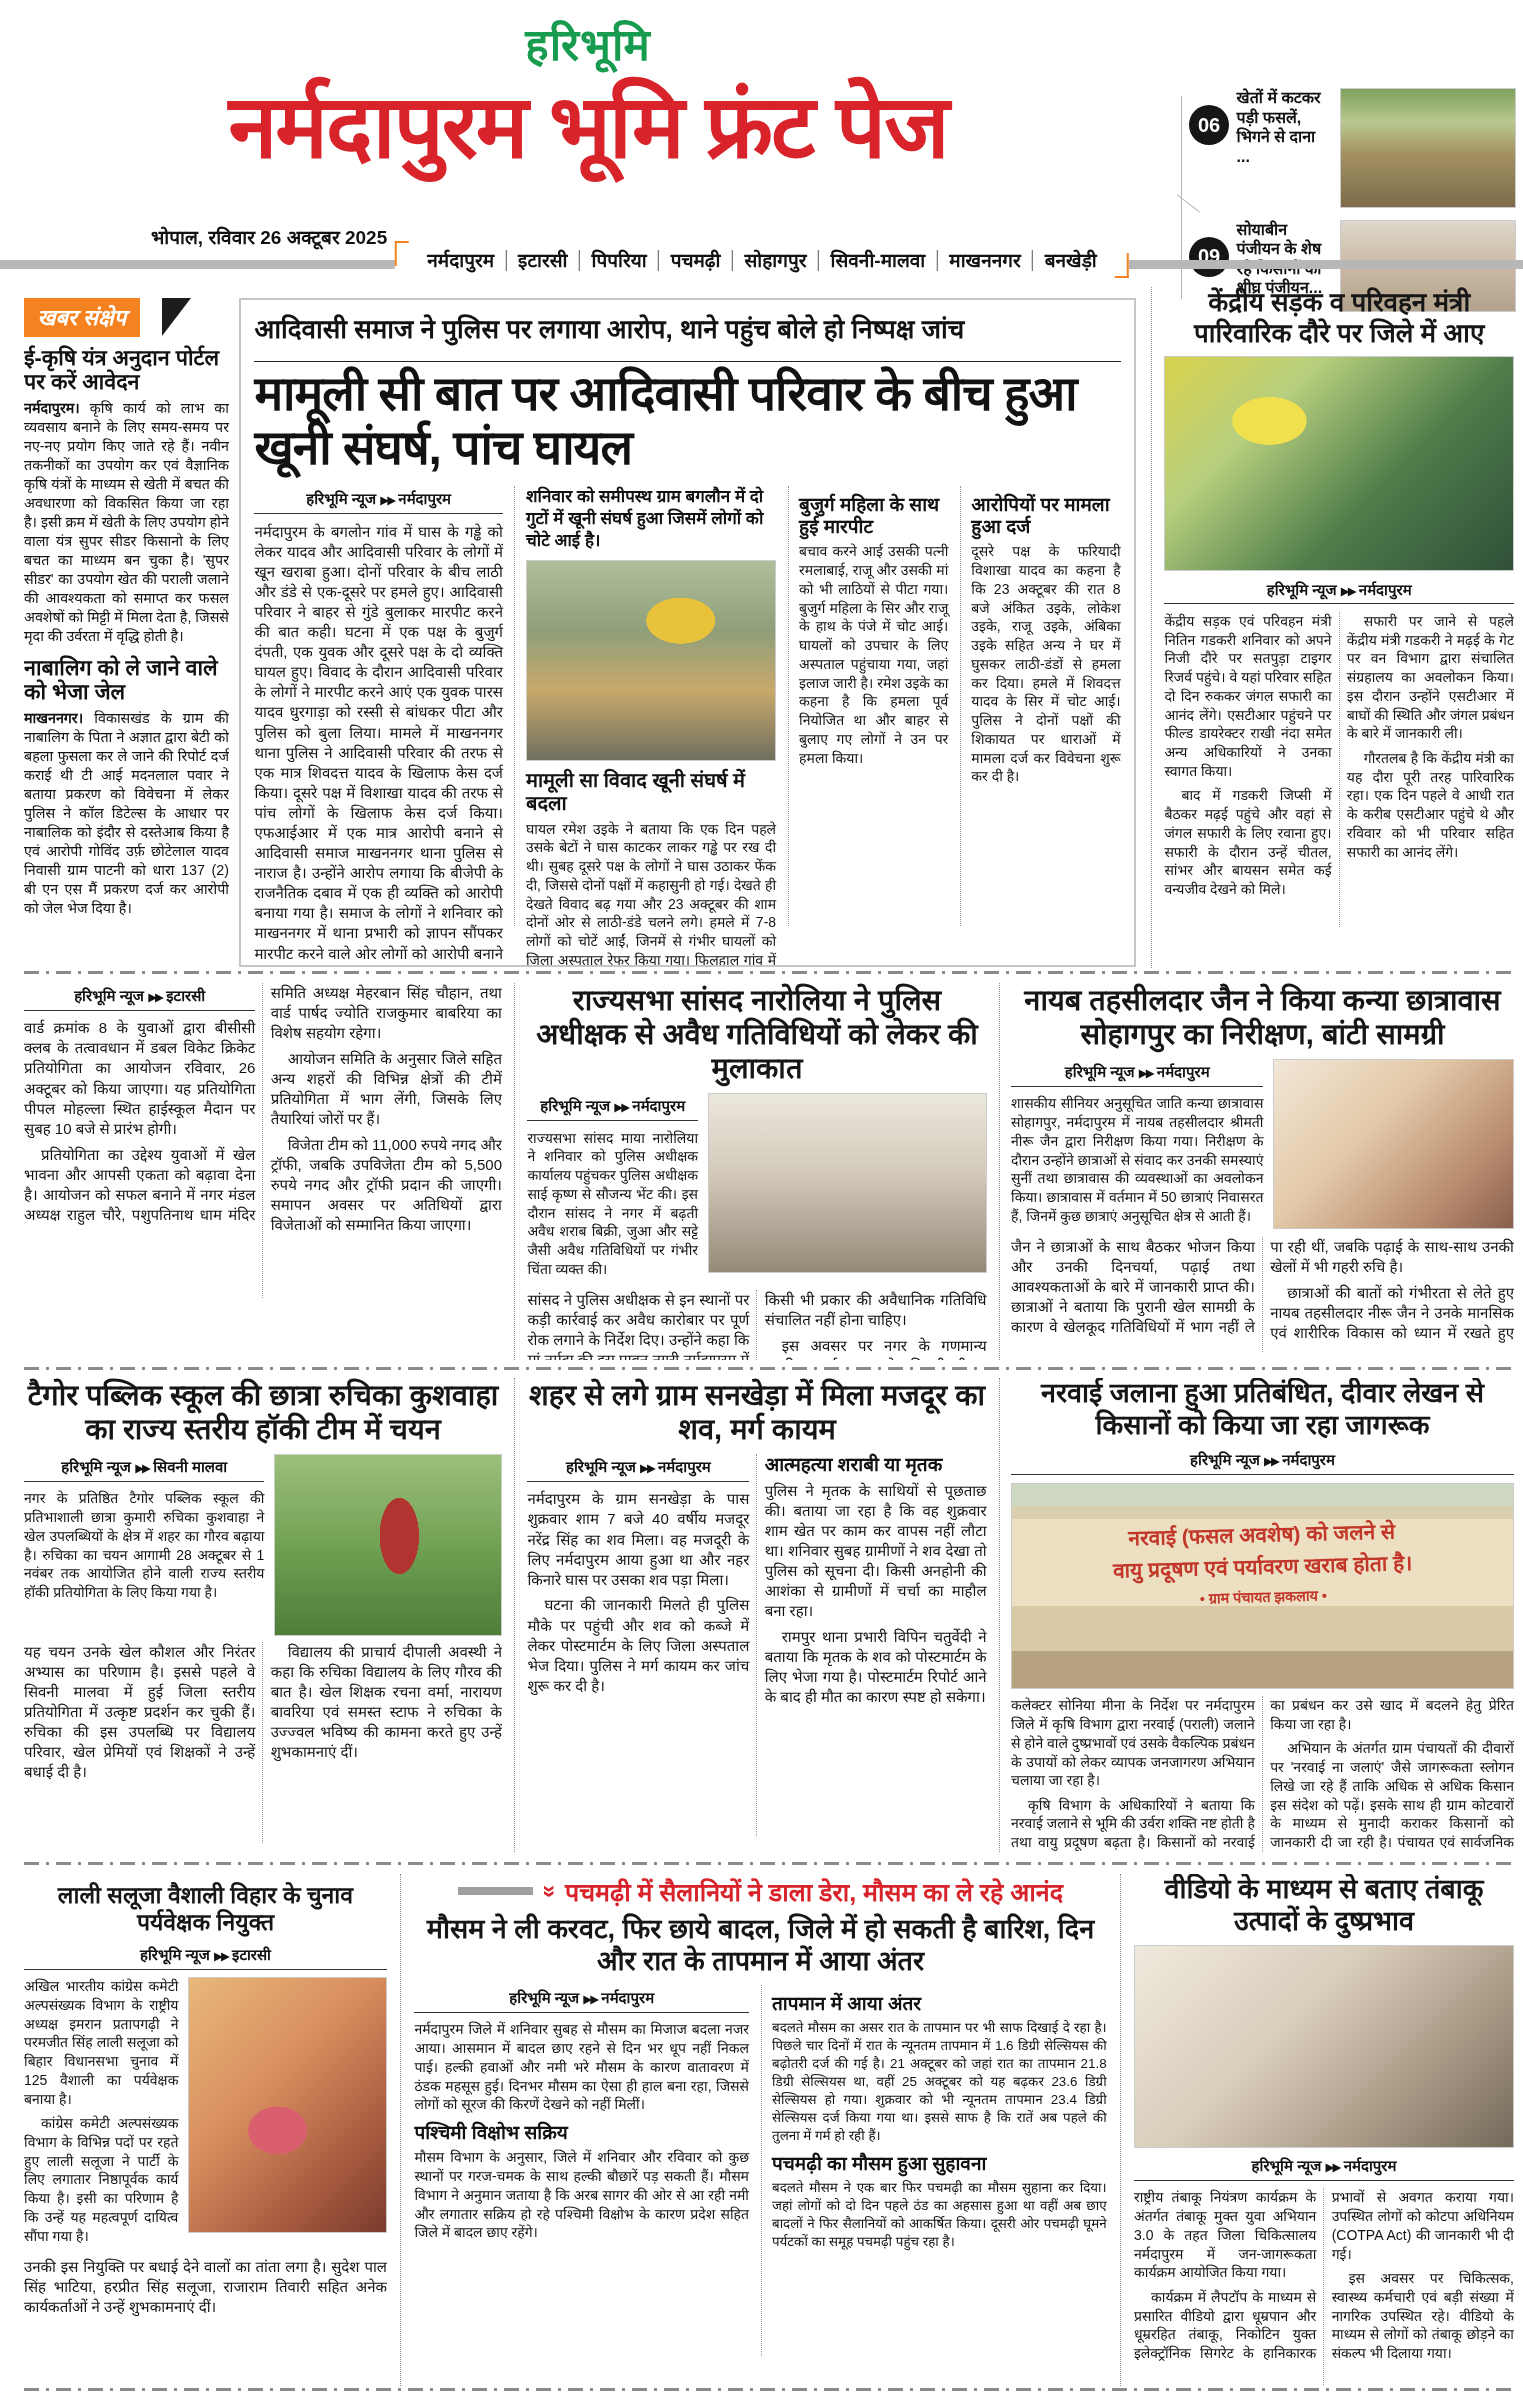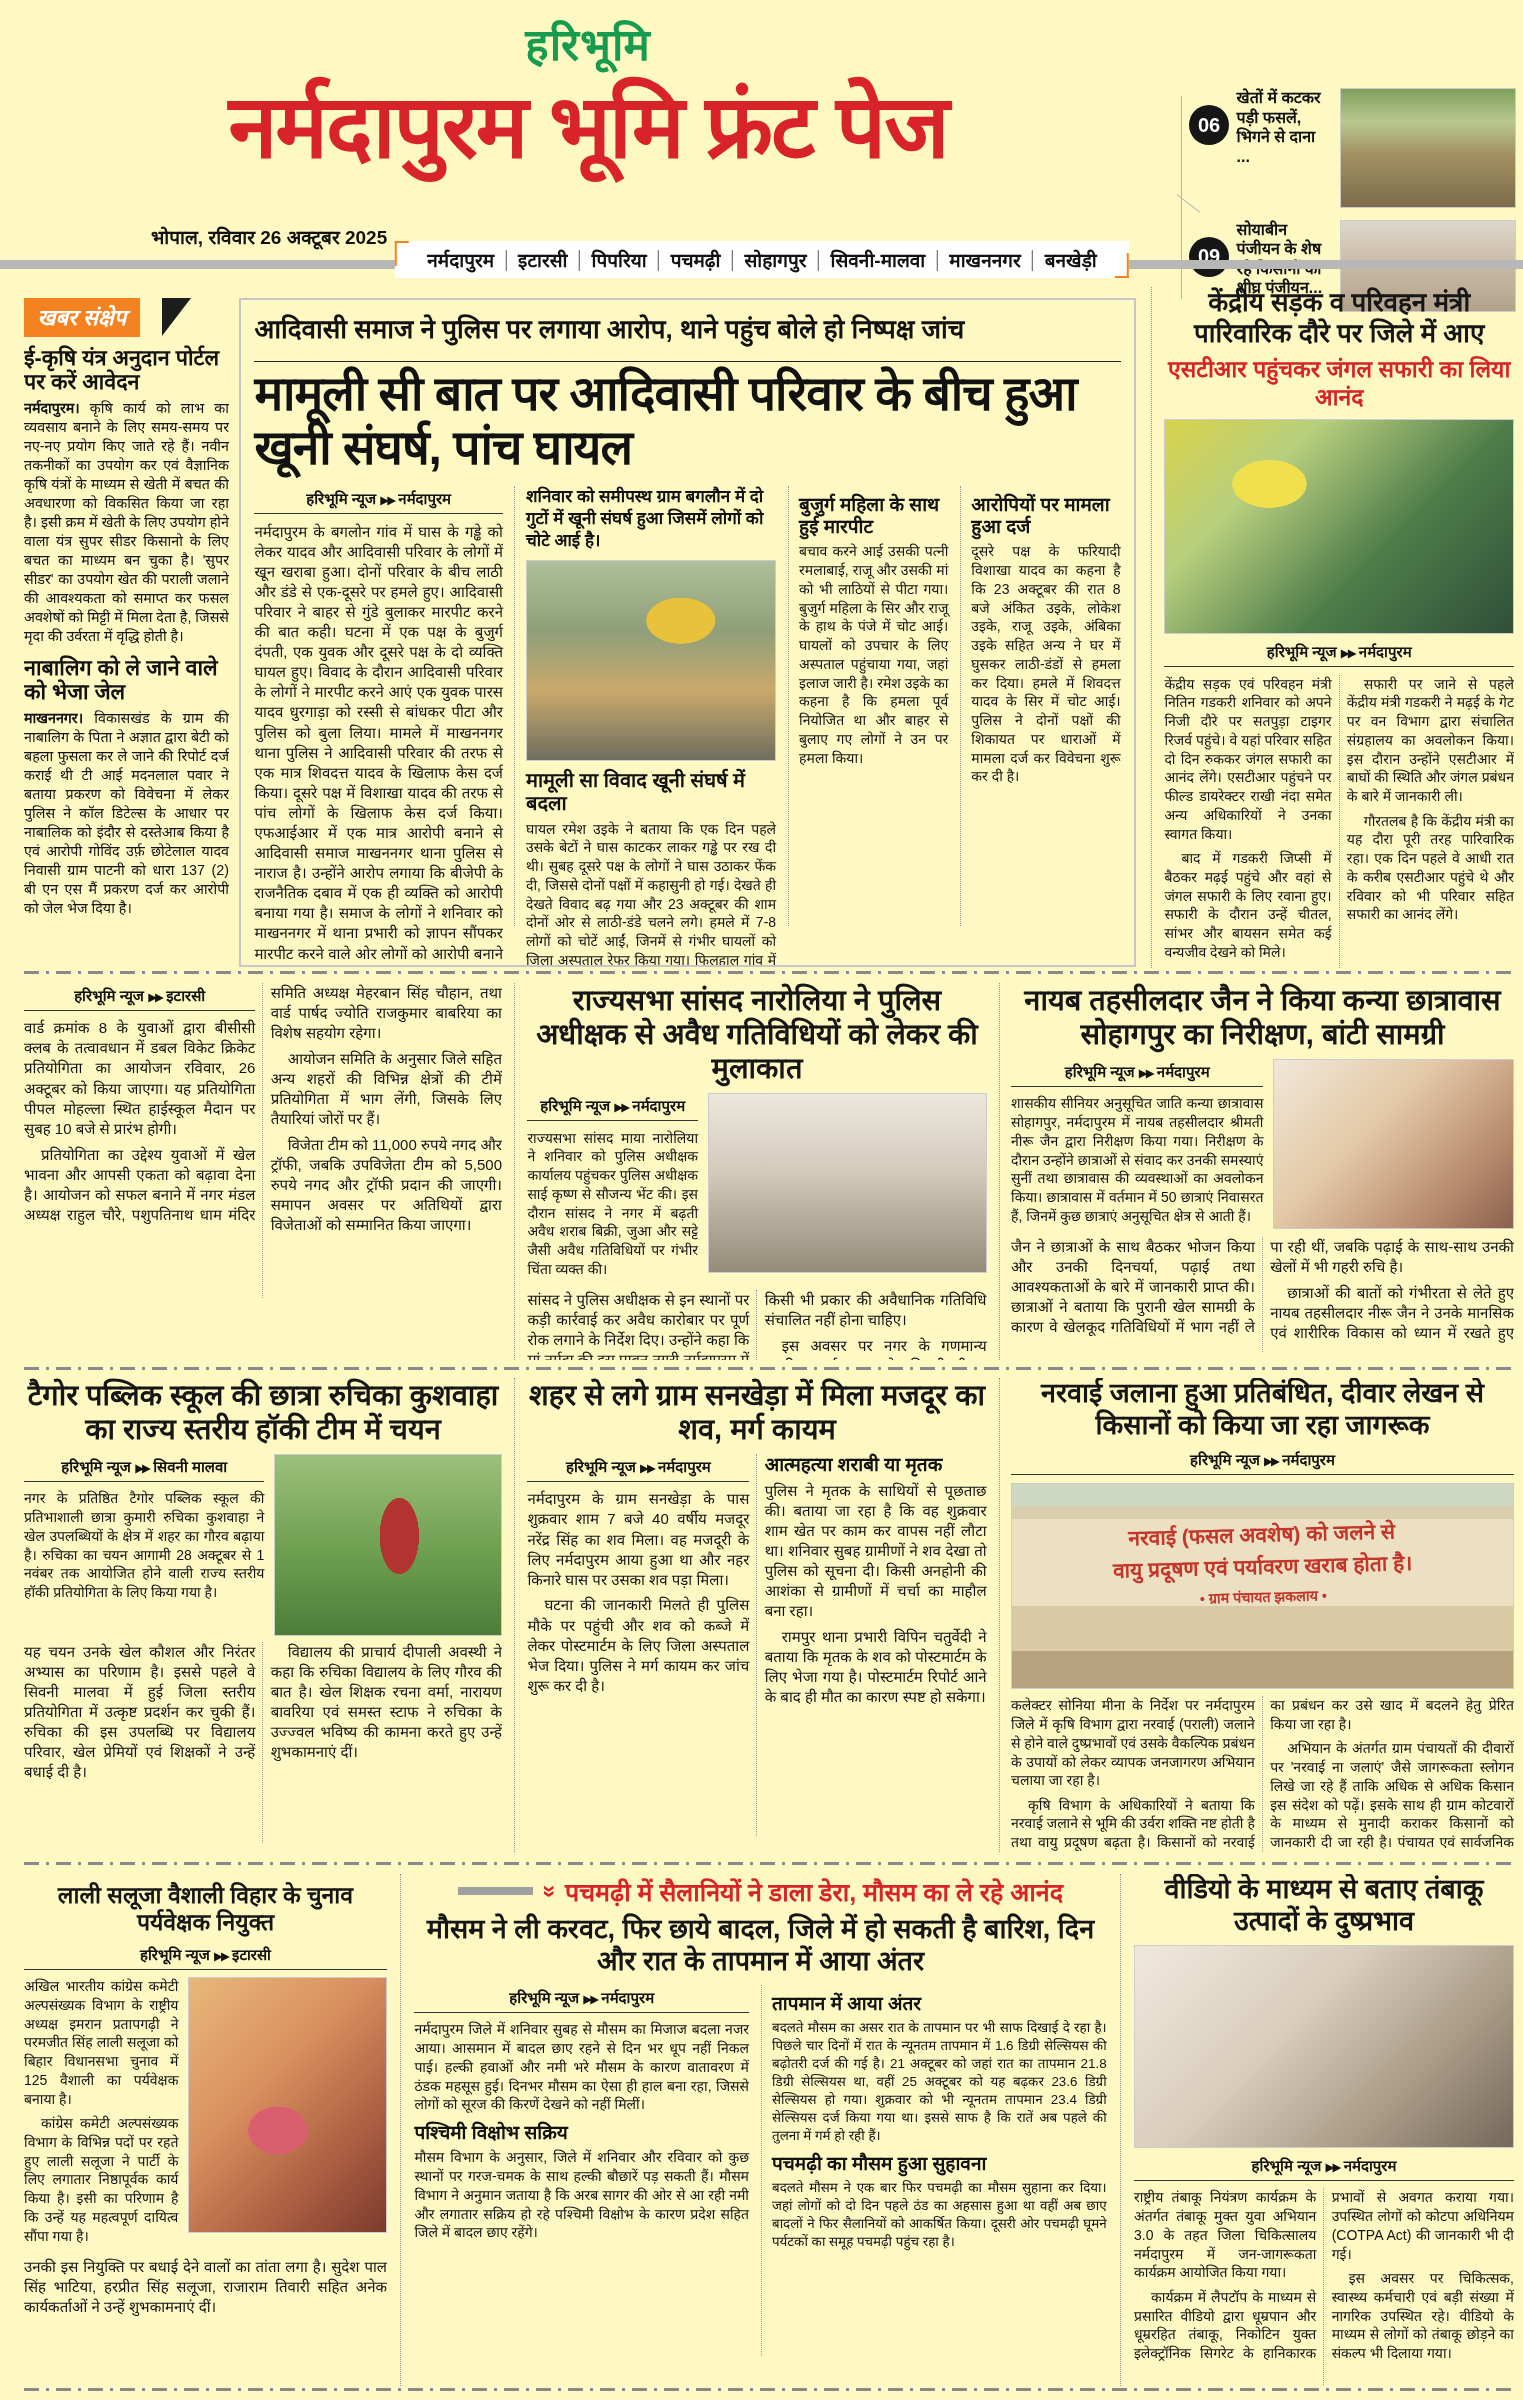--- a/index.html
+++ b/index.html
@@ -1,17 +1,17 @@
 <!DOCTYPE html>
 <html><head>
 <meta charset="utf-8">
 <style>
   * { box-sizing: border-box; margin: 0; padding: 0; }
   body { background:#e8e8e8; font-family:"Liberation Sans","DejaVu Sans",sans-serif; }
-  #page { position:relative; width:1524px; height:2400px; margin:0 auto; background:#fef9c3; color:#121212; overflow:hidden; }
+  #page { position:relative; width:1524px; height:2400px; margin:0 auto; background:#ffffff; color:#121212; overflow:hidden; }
   .abs { position:absolute; }
 
   
   .mast-logo { left:0; top:13.4px; width:1176px; text-align:center; color:#169b4f; font-size:44px; font-weight:800; letter-spacing:1px; }
   .mast-title { left:0; top:63px; width:1176px; text-align:center; color:#d8232a; font-size:88px; font-weight:800; letter-spacing:-1.9px; white-space:nowrap; }
   .dateline { left:151px; top:224px; font-size:19px; font-weight:700; }
 
   .teasers { left:1189px; top:88px; width:327px; }
   .teaser { display:flex; align-items:flex-start; gap:7.6px; margin-bottom:11.5px; }
   .t-badge { flex:0 0 40px; width:40px; height:40px; border-radius:50%; background:#161616; color:#fff; font-weight:700; font-size:20px; display:flex; align-items:center; justify-content:center; margin-top:17px; }
@@ -176,21 +176,20 @@
       </div>
       <div class="lc4">
         <div class="subhead">आरोपियों पर मामला हुआ दर्ज</div>
         <p class="bp">दूसरे पक्ष के फरियादी विशाखा यादव का कहना है कि 23 अक्टूबर की रात 8 बजे अंकित उइके, लोकेश उइके, राजू उइके, अंबिका उइके सहित अन्य ने घर में घुसकर लाठी-डंडों से हमला कर दिया। हमले में शिवदत्त यादव के सिर में चोट आई। पुलिस ने दोनों पक्षों की शिकायत पर धाराओं में मामला दर्ज कर विवेचना शुरू कर दी है।</p>
       </div>
     </div>
   </div>
 
   <div class="abs art minister">
     <h2>केंद्रीय सड़क व परिवहन मंत्री पारिवारिक दौरे पर जिले में आए</h2>
-    <div class="red-sub">एसटीआर पहुंचकर जंगल सफारी का लिया आनंद</div>
     <div class="photo photo-jeep"></div>
     <span class="byline"><span>हरिभूमि न्यूज</span> <span class="arr">▶▶</span> <span>नर्मदापुरम</span></span>
     <div class="cols2" style="height:315px">
       <p class="bp">केंद्रीय सड़क एवं परिवहन मंत्री नितिन गडकरी शनिवार को अपने निजी दौरे पर सतपुड़ा टाइगर रिजर्व पहुंचे। वे यहां परिवार सहित दो दिन रुककर जंगल सफारी का आनंद लेंगे। एसटीआर पहुंचने पर फील्ड डायरेक्टर राखी नंदा समेत अन्य अधिकारियों ने उनका स्वागत किया।</p>
       <p class="bp">बाद में गडकरी जिप्सी में बैठकर मढ़ई पहुंचे और वहां से जंगल सफारी के लिए रवाना हुए। सफारी के दौरान उन्हें चीतल, सांभर और बायसन समेत कई वन्यजीव देखने को मिले।</p>
       <p class="bp">सफारी पर जाने से पहले केंद्रीय मंत्री गडकरी ने मढ़ई के गेट पर वन विभाग द्वारा संचालित संग्रहालय का अवलोकन किया। इस दौरान उन्होंने एसटीआर में बाघों की स्थिति और जंगल प्रबंधन के बारे में जानकारी ली।</p>
       <p class="bp">गौरतलब है कि केंद्रीय मंत्री का यह दौरा पूरी तरह पारिवारिक रहा। एक दिन पहले वे आधी रात के करीब एसटीआर पहुंचे थे और रविवार को भी परिवार सहित सफारी का आनंद लेंगे।</p>
     </div>
   </div>
 

